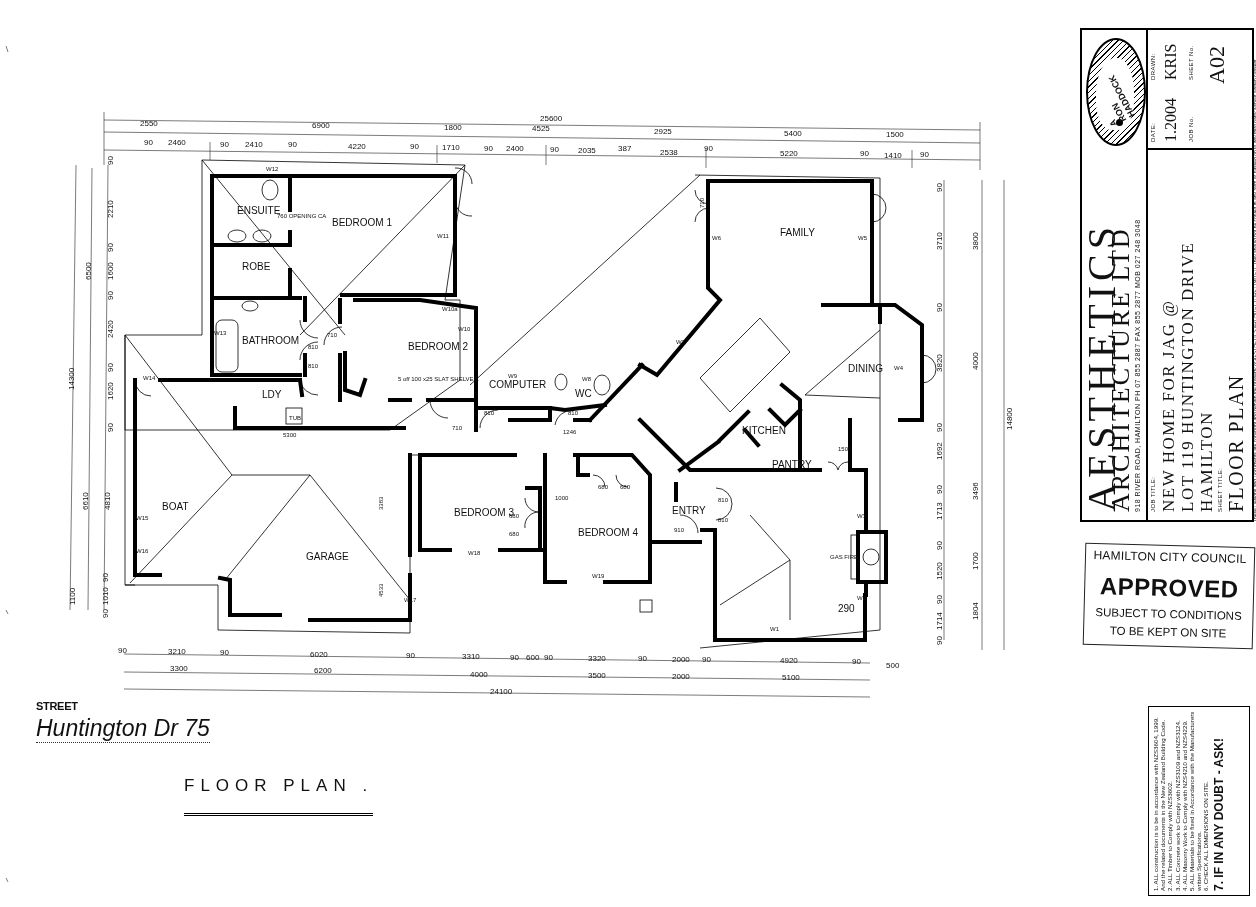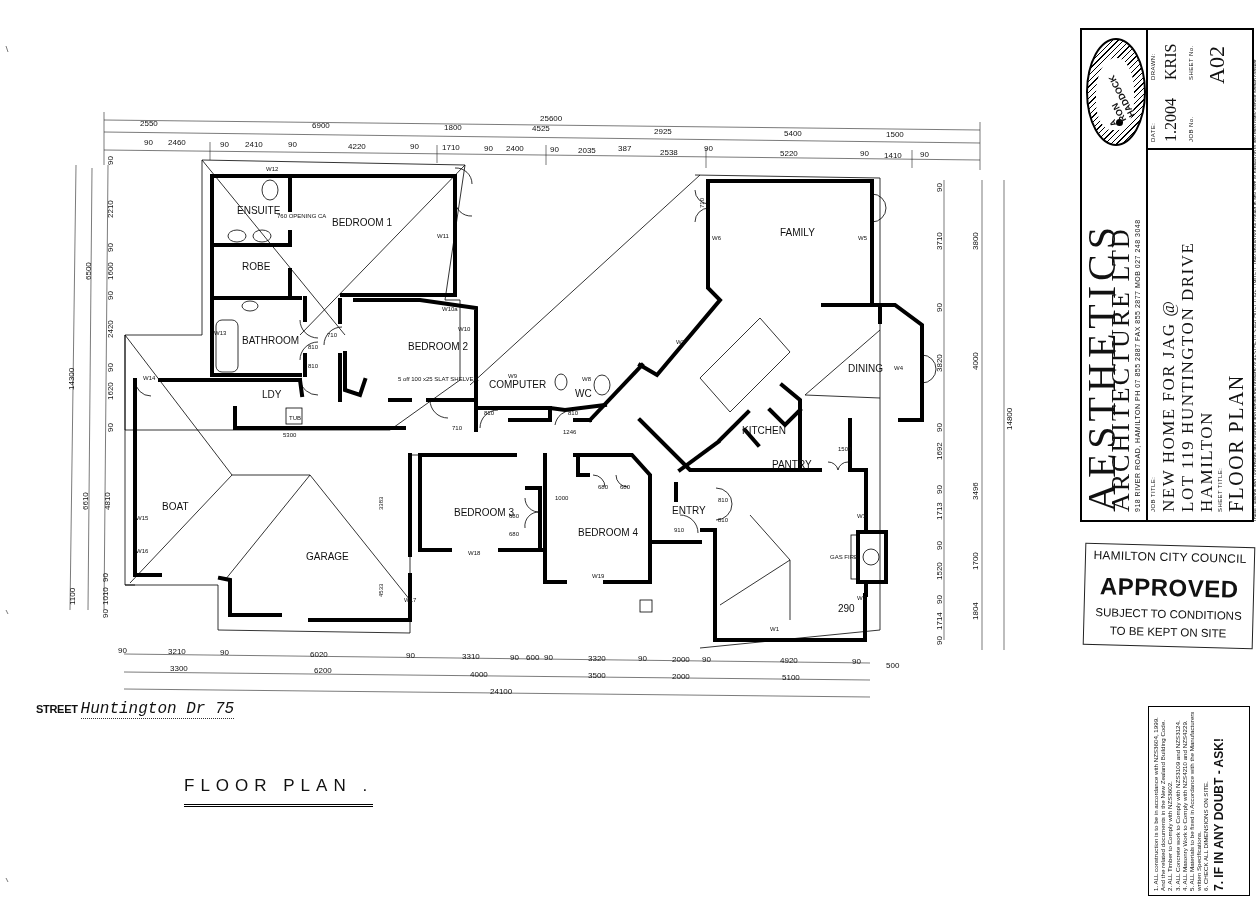--- a/index.html
+++ b/index.html
@@ -40,23 +40,23 @@
 
   
   .notes{position:absolute;left:1148px;top:706px;width:100px;height:188px;border:1.5px solid #000;}
   .notes-rot{position:absolute;left:0;top:0;width:188px;height:100px;transform-origin:0 0;transform:translate(0,188px) rotate(-90deg);padding:3px 4px;box-sizing:border-box;}
   .note{font-size:6.2px;line-height:7.2px;}
   .note-ask{font-size:12px;font-weight:bold;margin-top:2px;}
 
   
   .street{position:absolute;left:36px;top:700px;}
   .st-label{font-size:11px;font-weight:bold;letter-spacing:-.3px;}
-  .st-hand{font-family:Liberation Mono, monospace;font-style:italic;font-size:16px;font-weight:300;border-bottom:1px dotted #333;}
-  .row{display:flex;align-items:baseline;gap:3px;height:24px;}
-  .fp-title{position:absolute;left:184px;top:776px;font-size:17px;letter-spacing:6px;border-bottom:3px double #000;padding-bottom:8px;}
+  .st-hand{font-family:Liberation Sans, sans-serif;font-style:italic;font-size:23px;font-weight:300;border-bottom:1px dotted #333;}
+  .row{display:flex;align-items:baseline;gap:3px;height:24px;flex-direction:column;}
+  .fp-title{position:absolute;left:184px;top:776px;font-size:17px;letter-spacing:6px;border-bottom:3px double #000;padding-bottom:17px;}
 </style>
 </head>
 <body>
 
 <svg width="1256" height="907" viewBox="0 0 1256 907">
 
   <line x1="6" y1="46" x2="8" y2="52" class="hair"></line>
   <line x1="6" y1="610" x2="8" y2="614" class="hair"></line>
   <line x1="6" y1="878" x2="8" y2="882" class="hair"></line>
 

